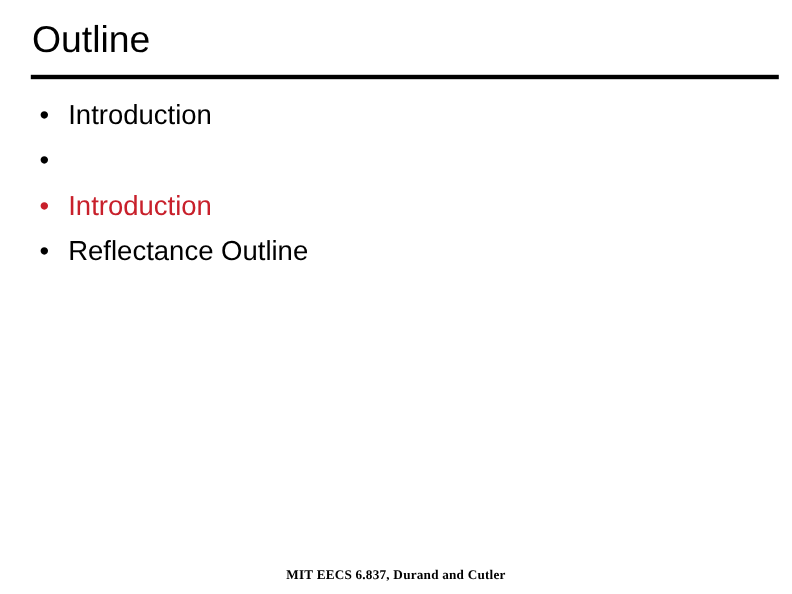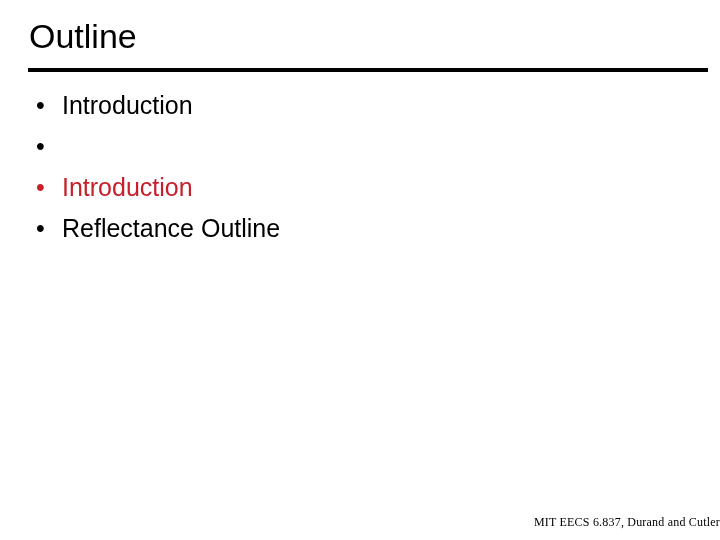--- a/index.html
+++ b/index.html
@@ -81,26 +81,27 @@
   .bullet-item.accent .bullet-marker {
     color: #c8202b;
   }
 
   
   .footer {
     position: absolute;
     left: 0;
     right: 0;
     top: 514px;
-    text-align: right;
+    text-align: center;
     font-family: "Liberation Serif", serif;
     font-size: 12px;
     line-height: 16px;
     color: #000000;
     letter-spacing: 0.2px;
+    font-weight: bold;
   }
 </style>
 </head>
 <body>
 
 <div class="slide">
 
   <div class="slide-title">Outline</div>
 
   <div class="title-rule"></div>

